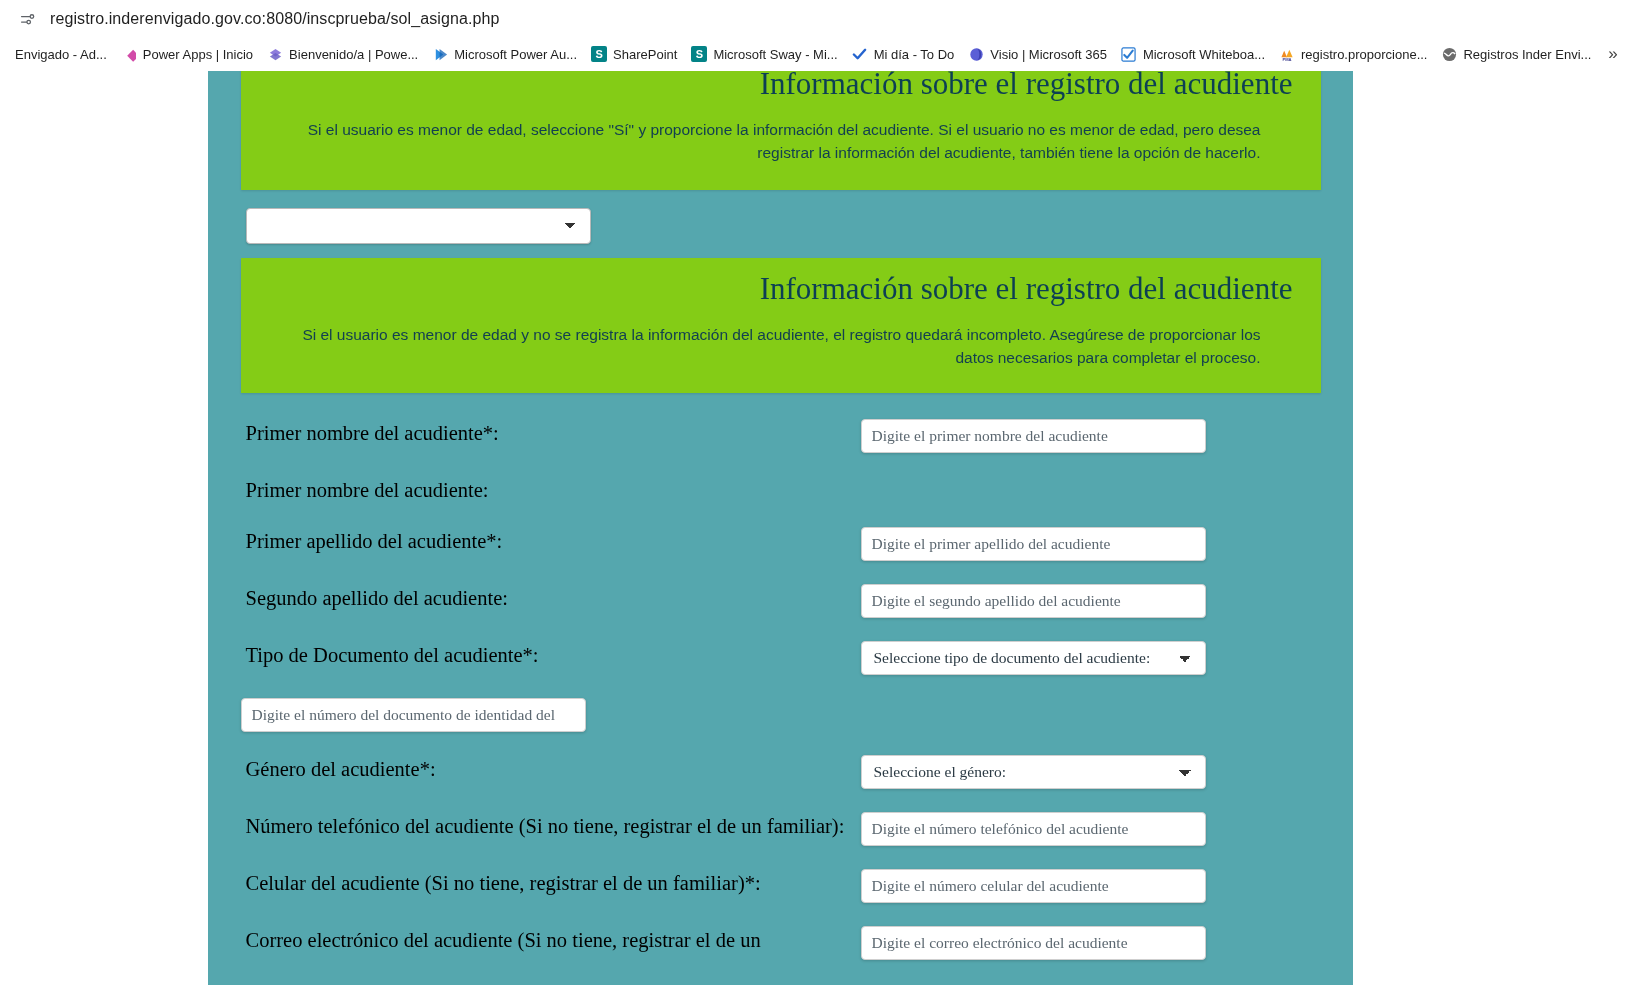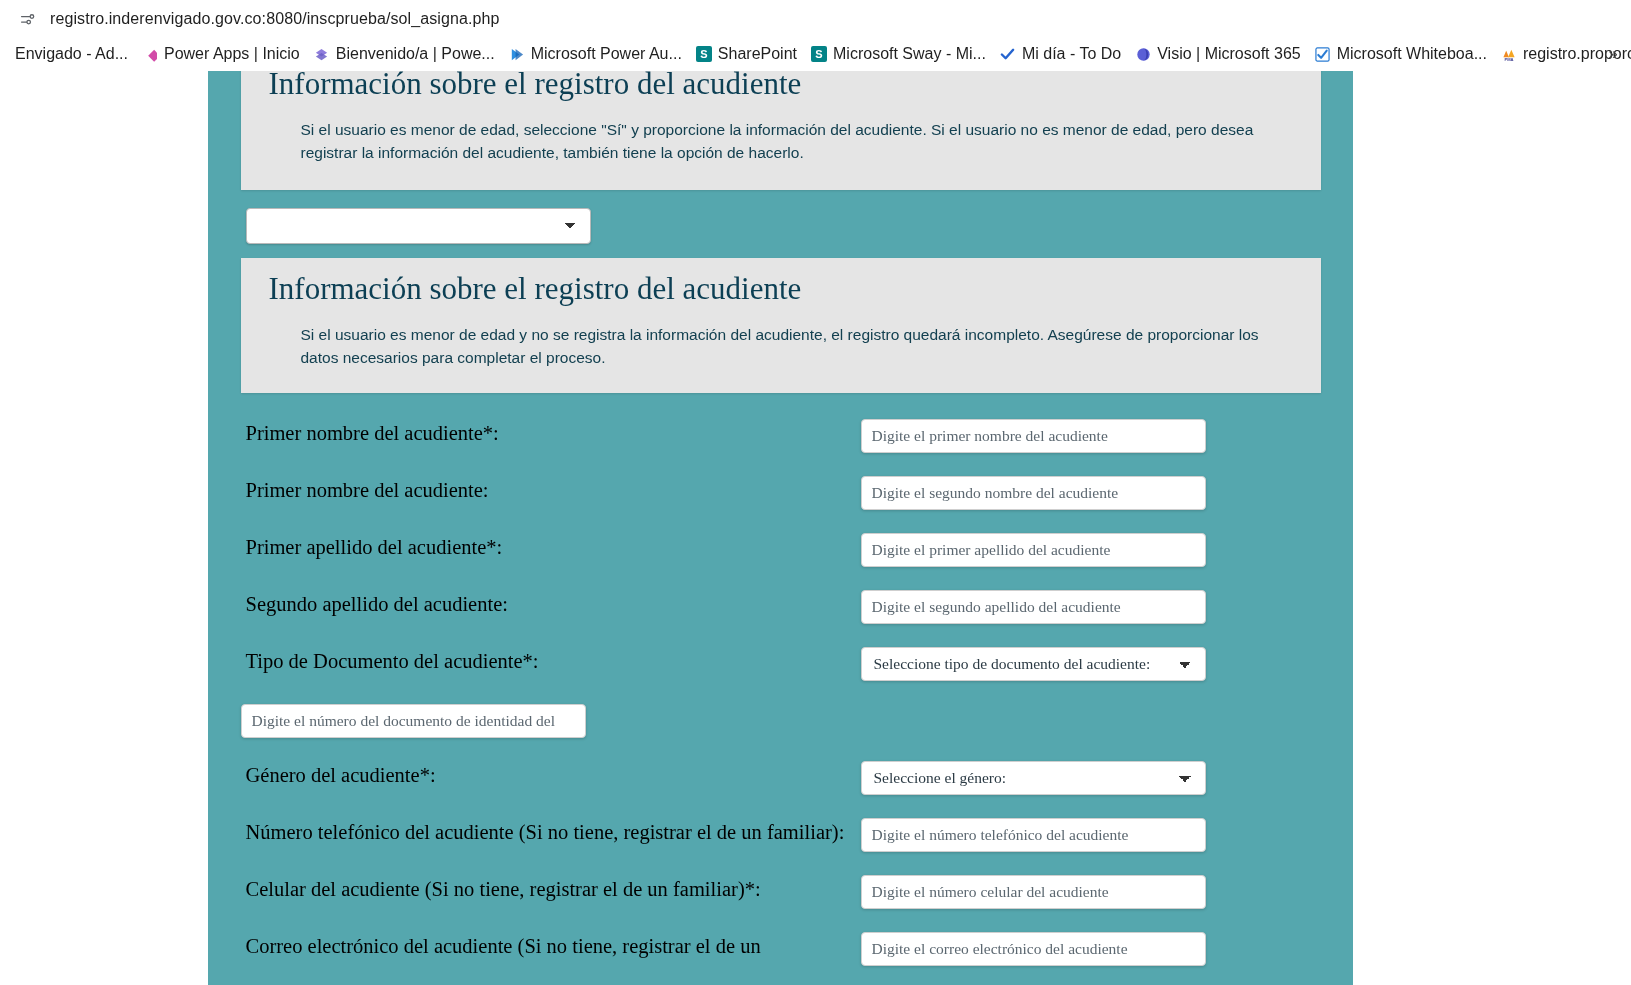--- a/index.html
+++ b/index.html
@@ -64,21 +64,21 @@
     display: flex;
     align-items: center;
     height: 26px;
     padding: 0 7px;
     border-radius: 4px;
     flex: 0 0 auto;
     white-space: nowrap;
     cursor: default;
   }
   .bookmark .bm-label {
-    font-size: 16px;
+    font-size: 13px;
     color: #1f1f1f;
     font-family: "Liberation Sans", sans-serif;
     margin-left: 6px;
   }
   .bookmark.first .bm-label { margin-left: 0; }
 
   .bm-ico {
     width: 16px;
     height: 16px;
     flex: 0 0 auto;
@@ -125,23 +125,23 @@
 
   .content-wrap {
     position: relative;
     width: 1080px;
     margin: 0 auto;
     padding-top: 0;
   }
 
   
   .info-panel {
-    background: #e5e5e5;
+    background: #84cc16;
     box-shadow: 0 1px 2px rgba(0,0,0,0.12);
-    text-align: left;
+    text-align: right;
     padding: 12px 28px 20px 28px;
     box-sizing: border-box;
   }
   .info-panel.first {
     margin-top: -10px;
     padding-top: 4px;
     padding-bottom: 22px;
   }
   .info-title {
     font-family: "Liberation Serif", serif;
@@ -391,23 +391,20 @@
         <div class="form-row">
           <div class="form-label">Primer nombre del acudiente*:</div>
           <div class="form-control">
             <input class="field" type="text" placeholder="Digite el primer nombre del acudiente" style="">
           </div>
         </div>
         <div class="row-gap-sm"></div>
 
         <div class="form-row">
           <div class="form-label">Primer nombre del acudiente:</div>
-          <div class="form-control">
-            <input class="field" type="text" placeholder="Digite el segundo nombre del acudiente" style="">
-          </div>
         </div>
         <div class="row-gap-sm"></div>
 
         <div class="form-row">
           <div class="form-label">Primer apellido del acudiente*:</div>
           <div class="form-control">
             <input class="field" type="text" placeholder="Digite el primer apellido del acudiente" style="">
           </div>
         </div>
         <div class="row-gap-sm"></div>

